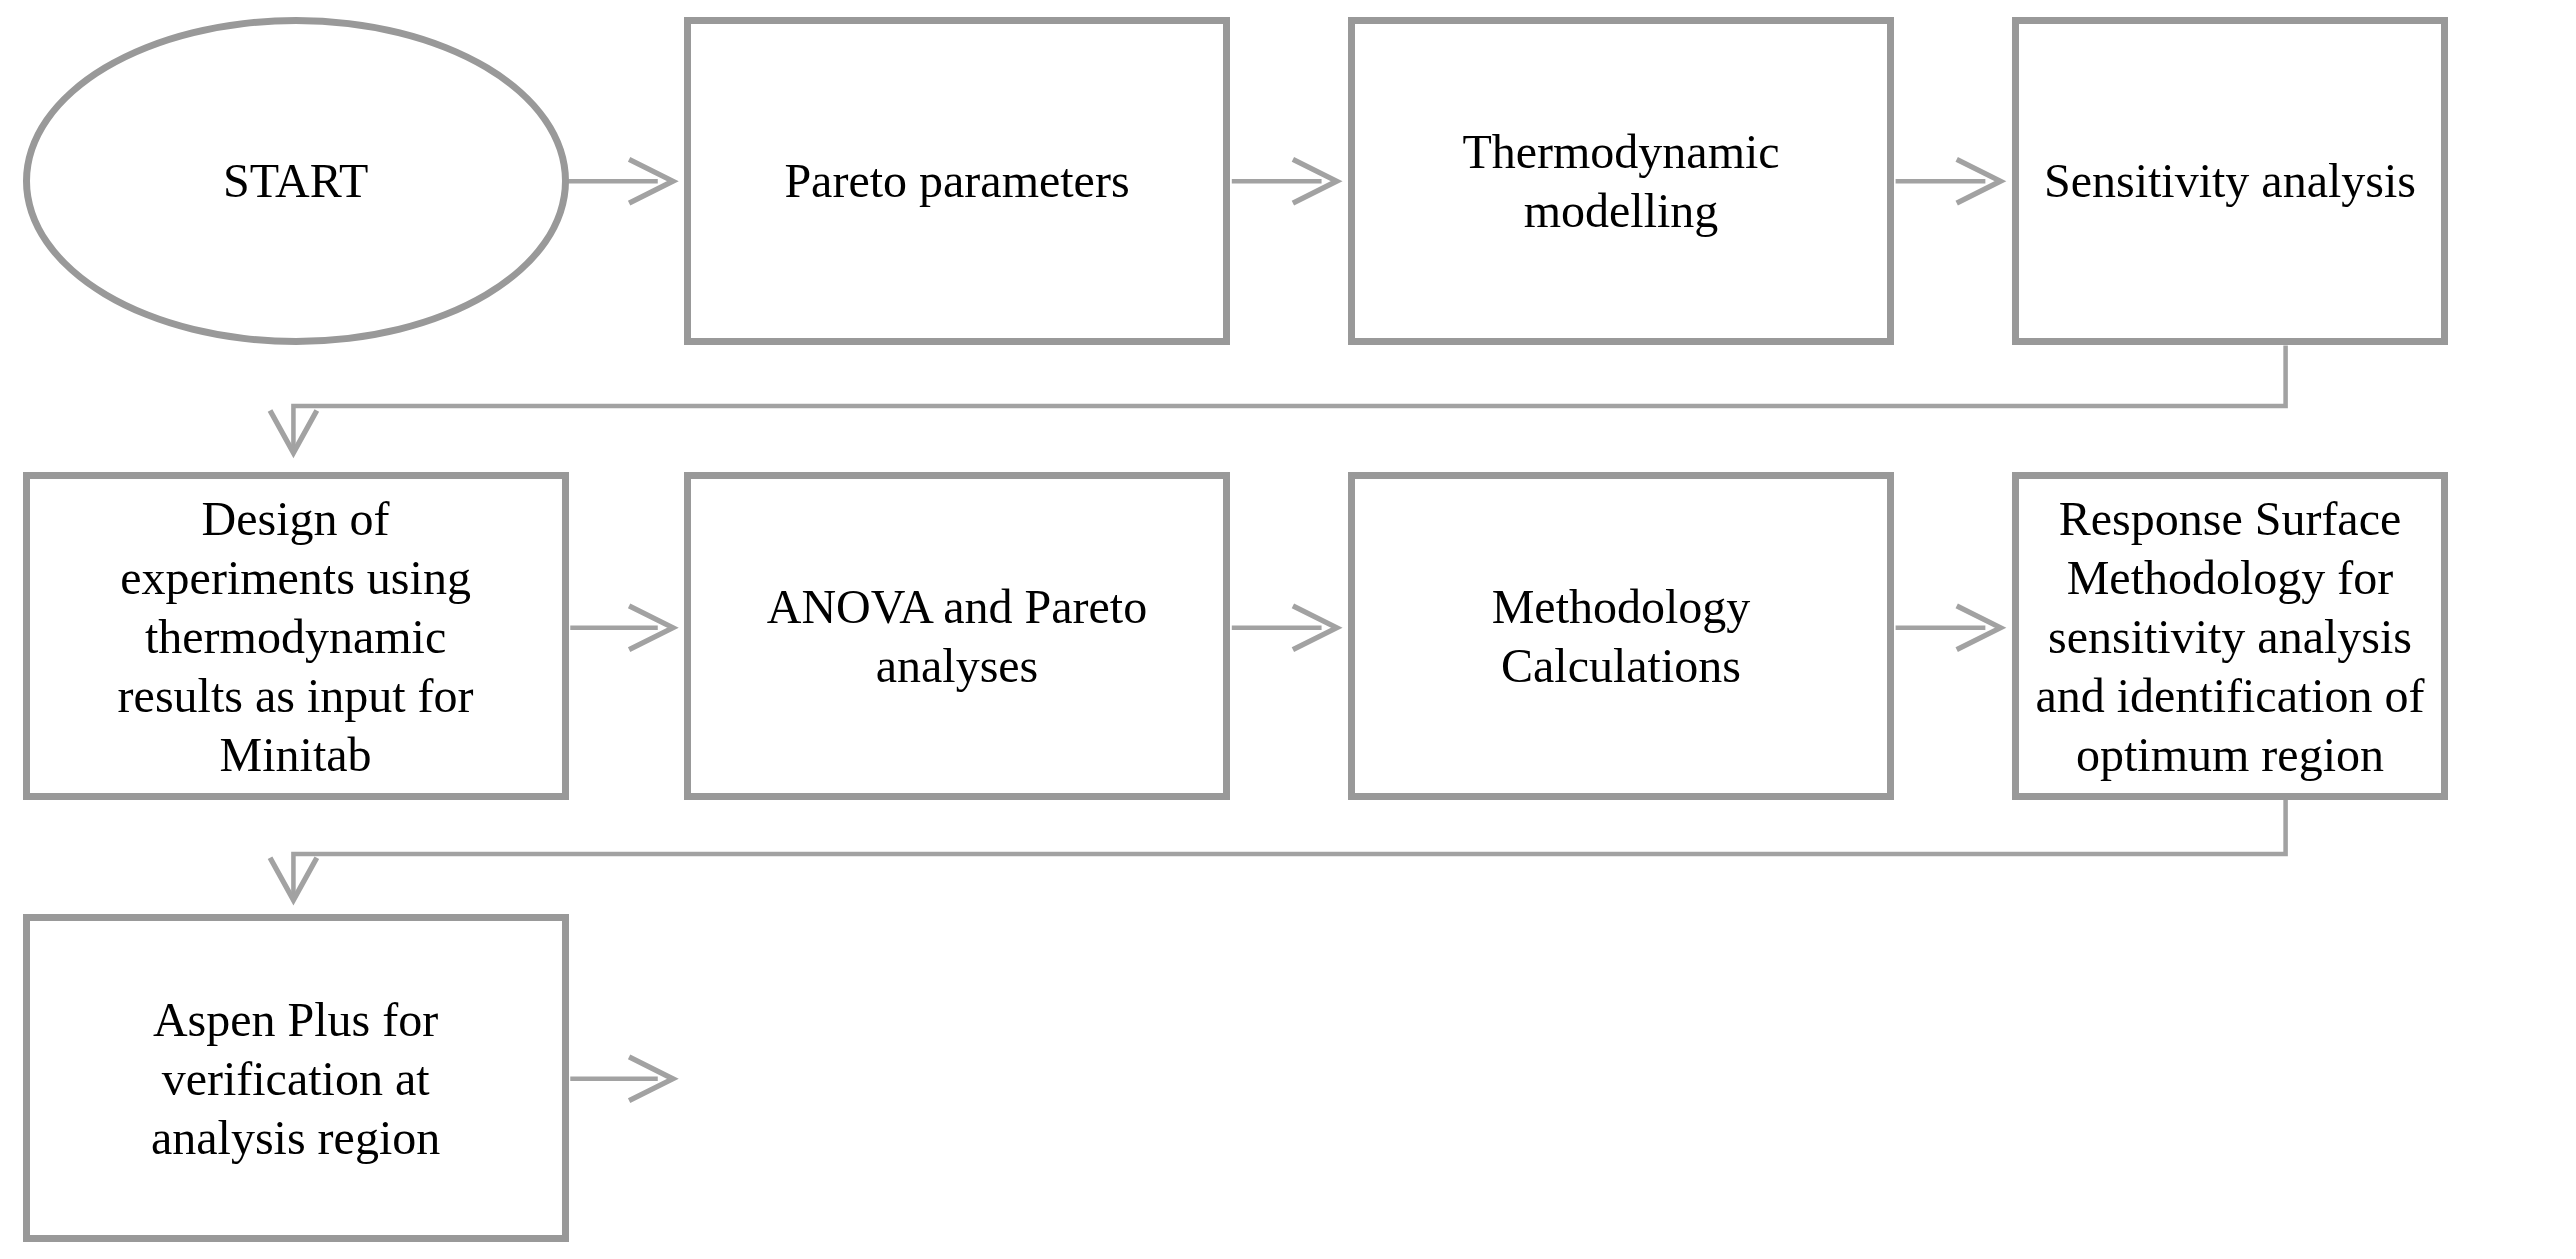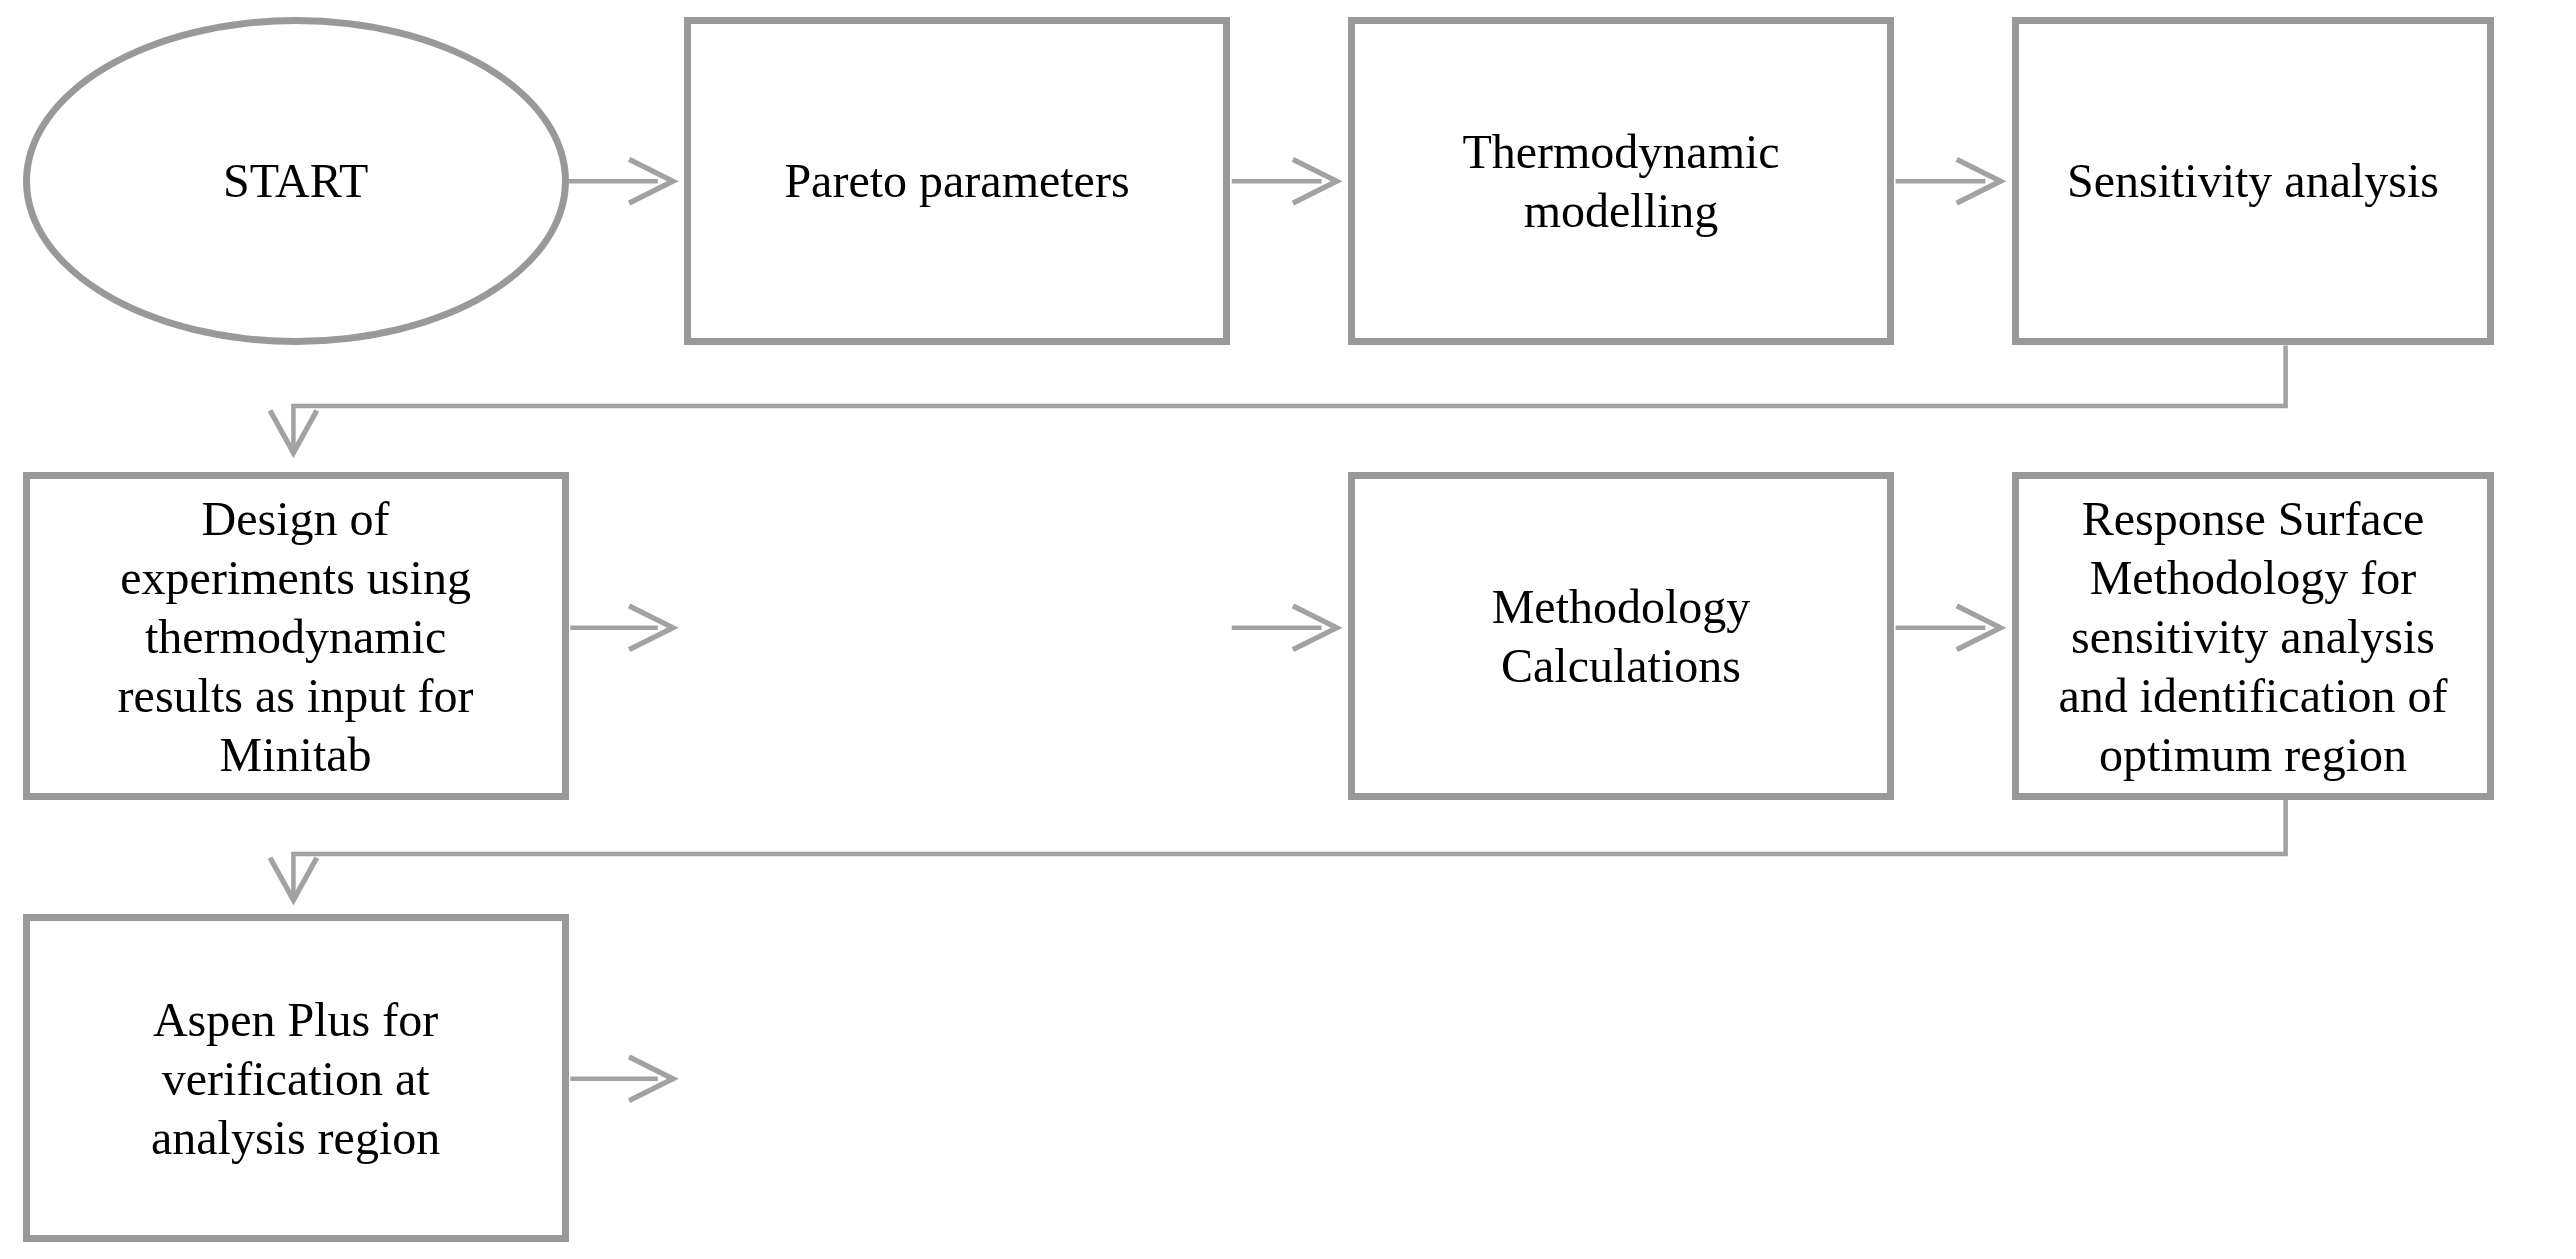--- a/index.html
+++ b/index.html
@@ -50,21 +50,21 @@
     text-align: center;
     white-space: pre-line;
     color: var(--text-color, #000000);
     font-size: 48px;
     line-height: 59px;
   }
   
   .col1 { left: 22.6px;   width: 546px; }
   .col2 { left: 684px;  width: 546px; }
   .col3 { left: 1348px; width: 546px; }
-  .col4 { left: 2012px; width: 482px; }
+  .col4 { left: 2012px; width: 436px; }
   
   .row1 { top: 16.6px;   height: 328px; }
   .row2 { top: 472px;  height: 328px; }
   .row3 { top: 914px; height: 328px; }
 </style>
 </head>
 <body>
 
 <div id="canvas">
 
@@ -126,20 +126,24 @@
     <span class="label">Sensitivity analysis</span>
   </div>
 
   <div class="node rect col1 row2">
     <span class="label">Design of
 experiments using
 thermodynamic
 results as input for
 Minitab</span>
   </div>
+  <div class="node rect col2 row2">
+    <span class="label">ANOVA and Pareto
+analyses</span>
+  </div>
   <div class="node rect col3 row2">
     <span class="label">Methodology
 Calculations</span>
   </div>
   <div class="node rect col4 row2">
     <span class="label">Response Surface
 Methodology for
 sensitivity analysis
 and identification of
 optimum region</span>

